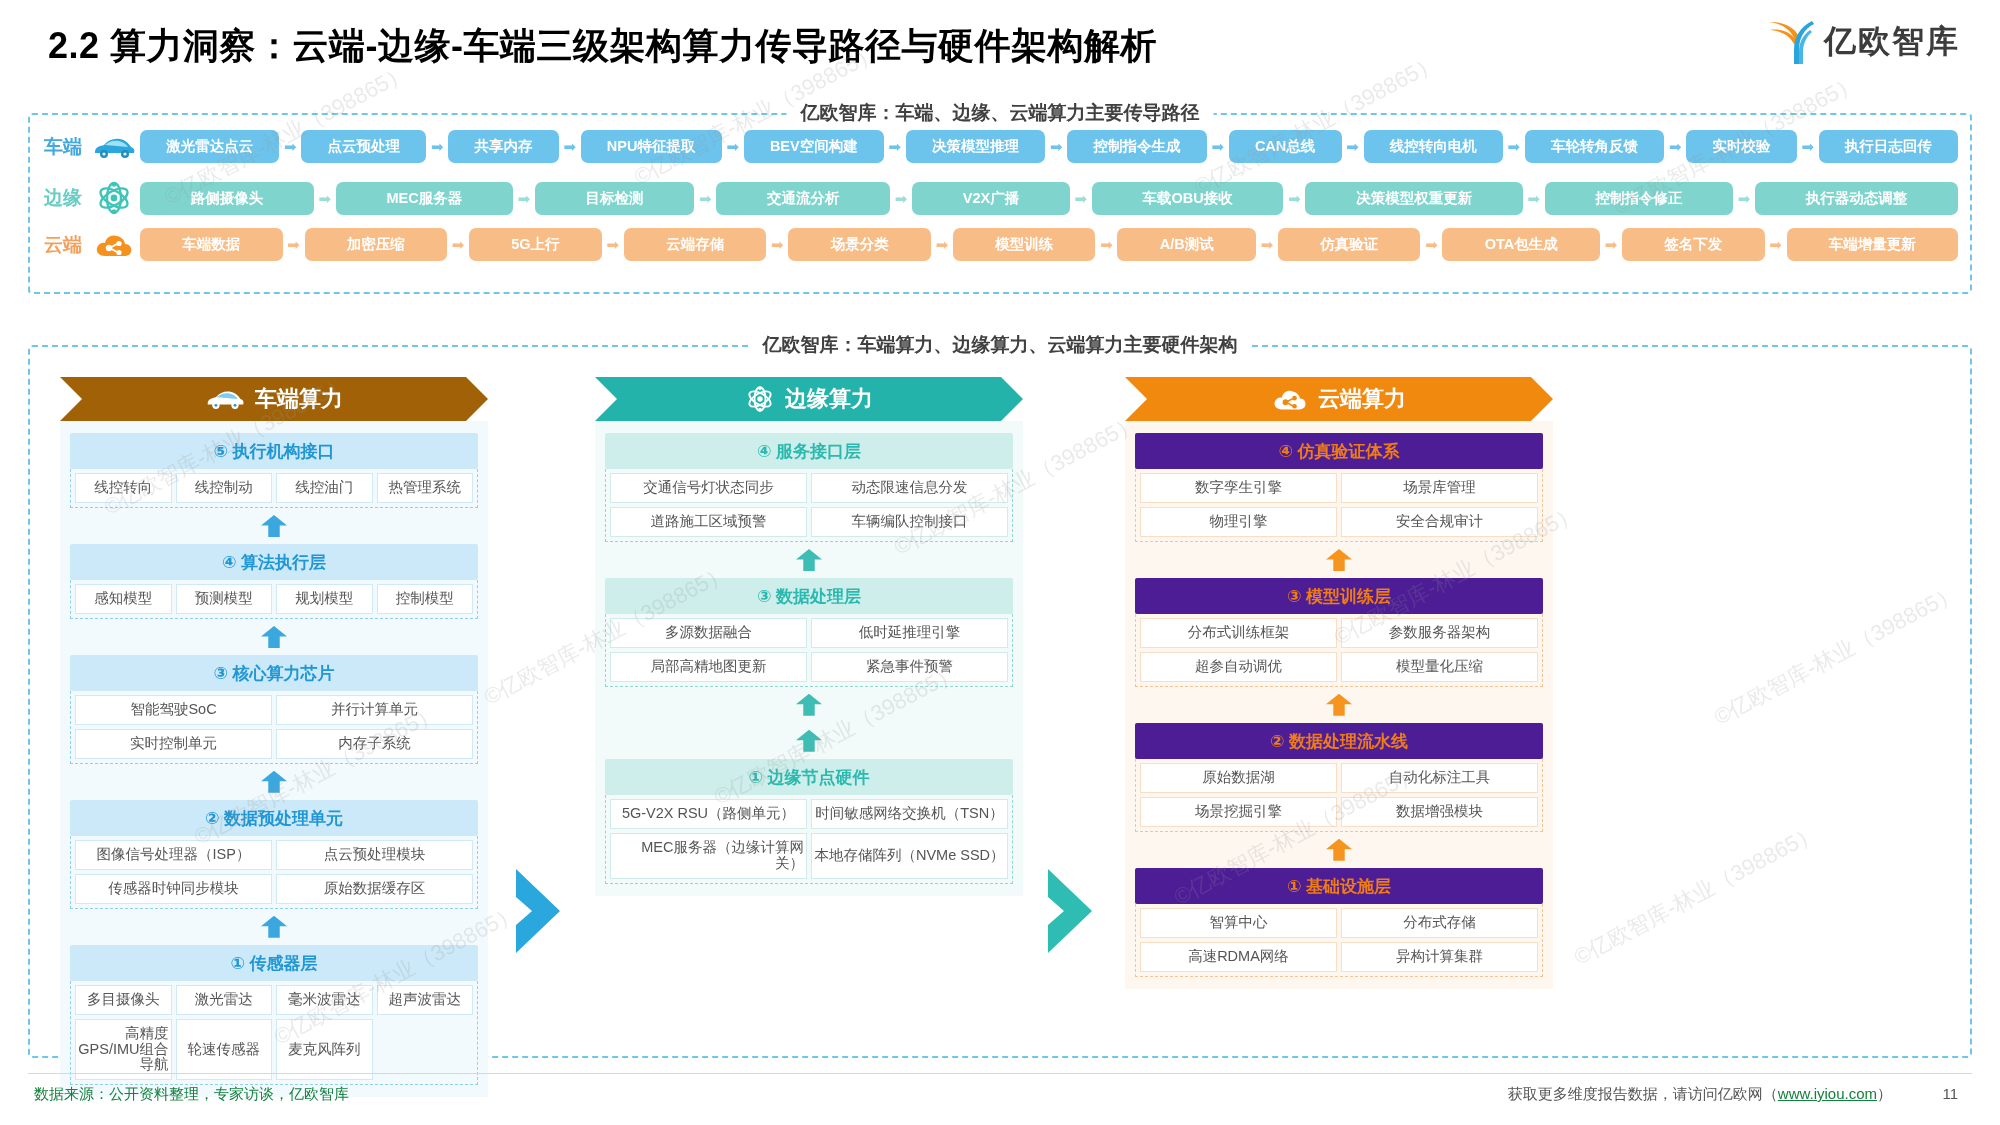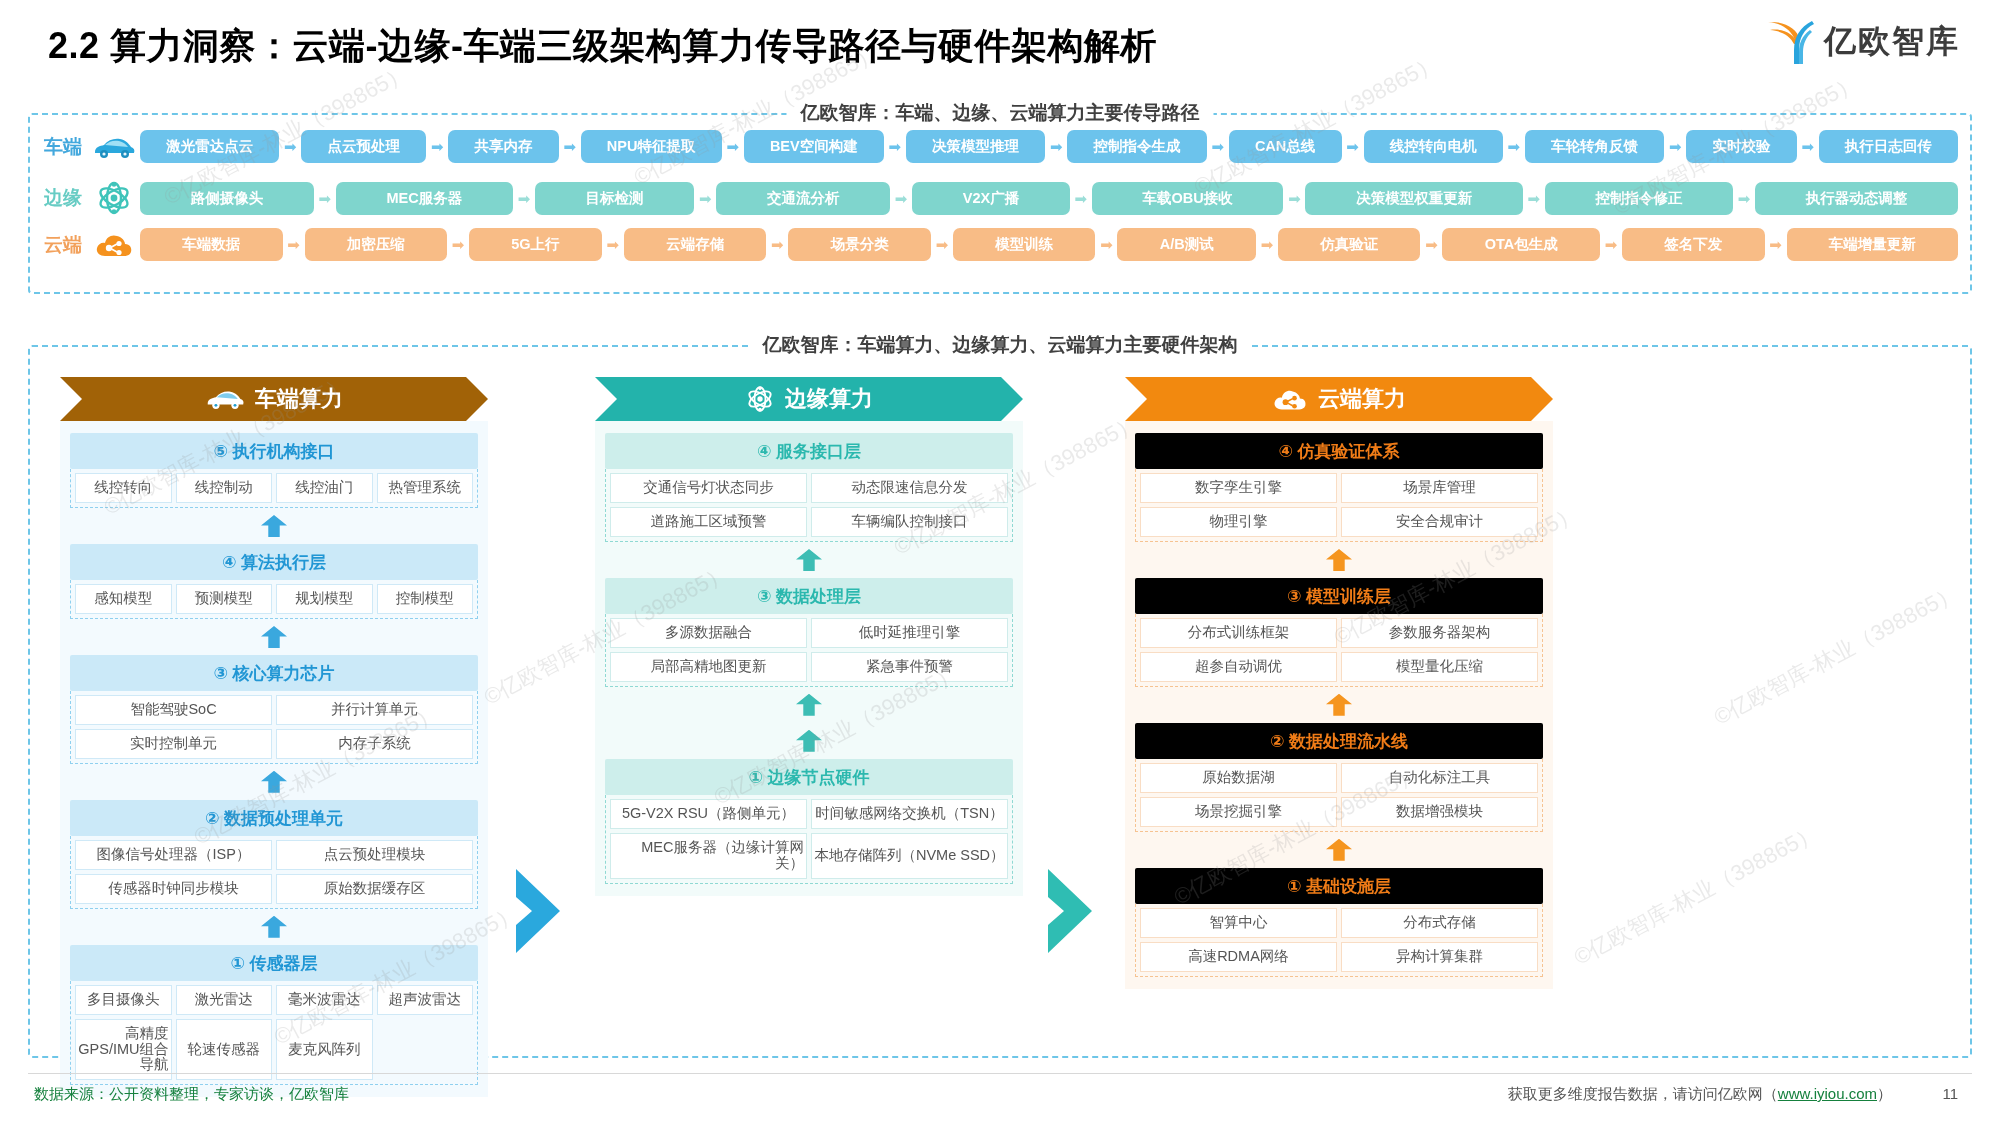--- a/index.html
+++ b/index.html
@@ -158,21 +158,21 @@
   #col-edge .col-banner { background: #23b3ab; }
   #col-edge .col-body   { background: #f2fbfa; }
   #col-edge .layer-title{ background: #cdeeeb; color: #2bb8ae; }
   #col-edge .layer-items{ border-color: #8fd9d3; }
   #col-edge .layer-items .cell { border-color: #cfeceb; }
   #col-edge .up-arrow   { background: #3dbdb4; }
 
   
   #col-cloud .col-banner { background: #f2890f; }
   #col-cloud .col-body   { background: #fef7f0; }
-  #col-cloud .layer-title{ background: #000000; color: #f07c17; }
+  #col-cloud .layer-title{ background: #4c1d95; color: #f07c17; }
   #col-cloud .layer-items{ border-color: #f6c392; }
   #col-cloud .layer-items .cell { border-color: #f9ddc4; }
   #col-cloud .up-arrow   { background: #f5951f; }
 
   
   .chevron {
     position: absolute; top: 520px;
     width: 56px; height: 88px;
   }
   #chevron-1 { left: 480px; }

